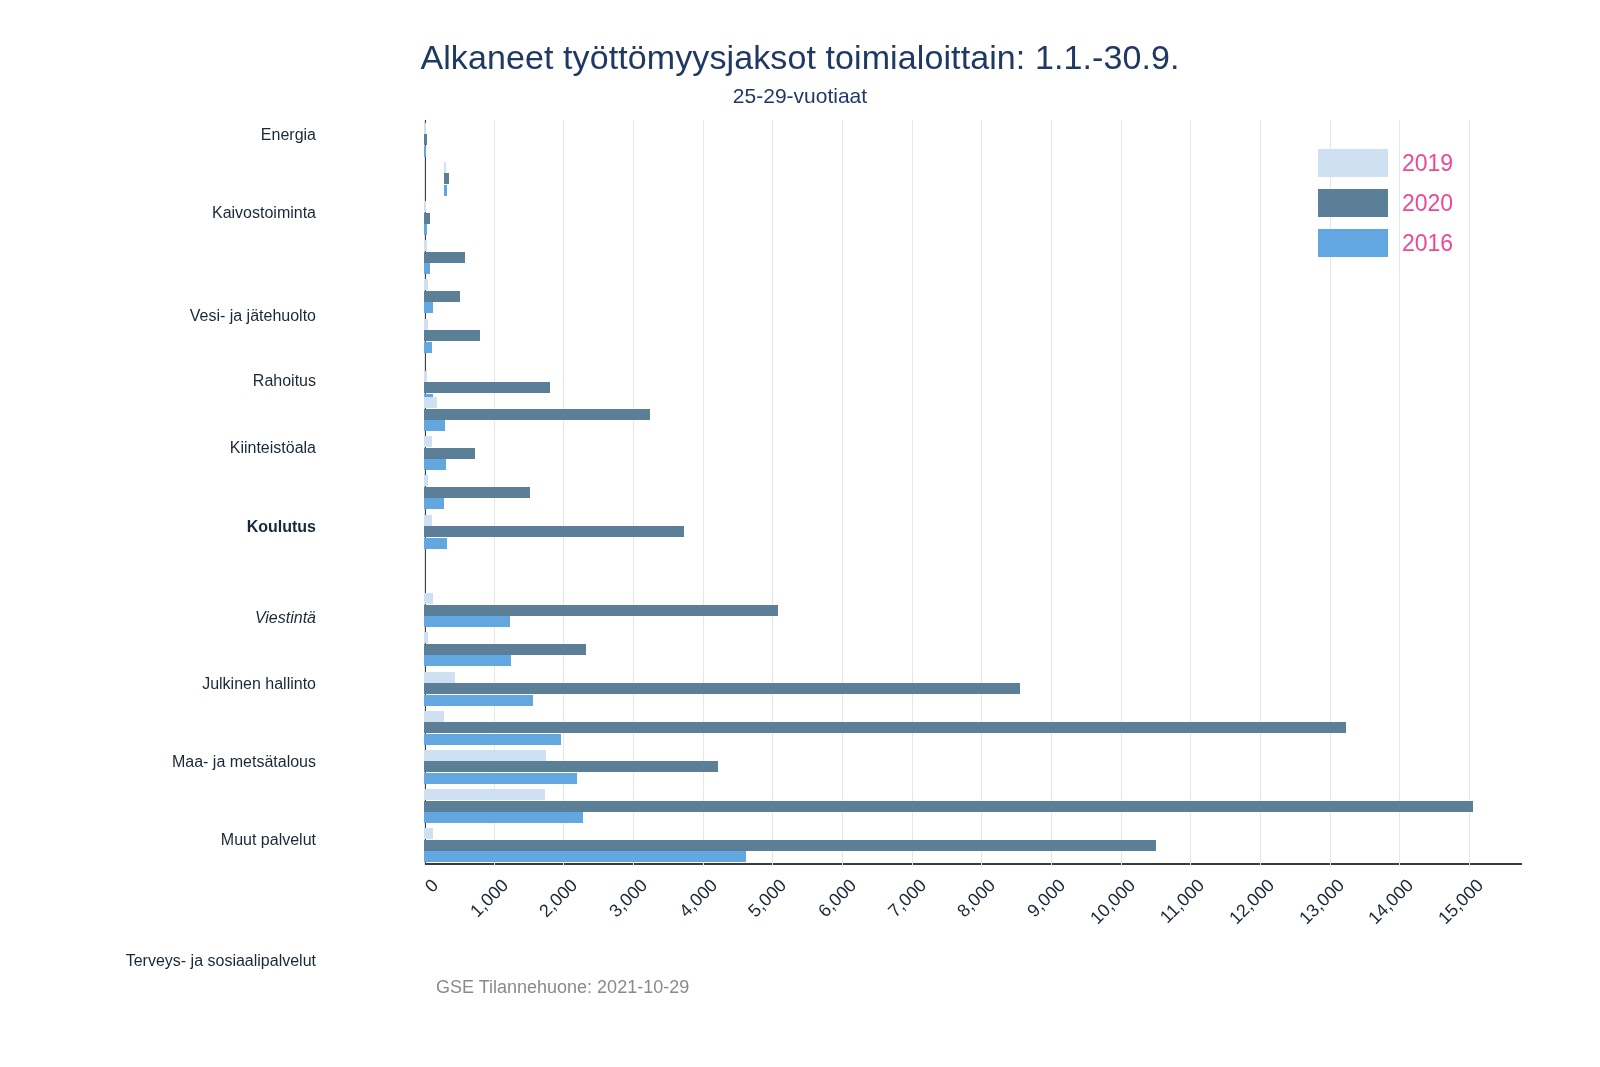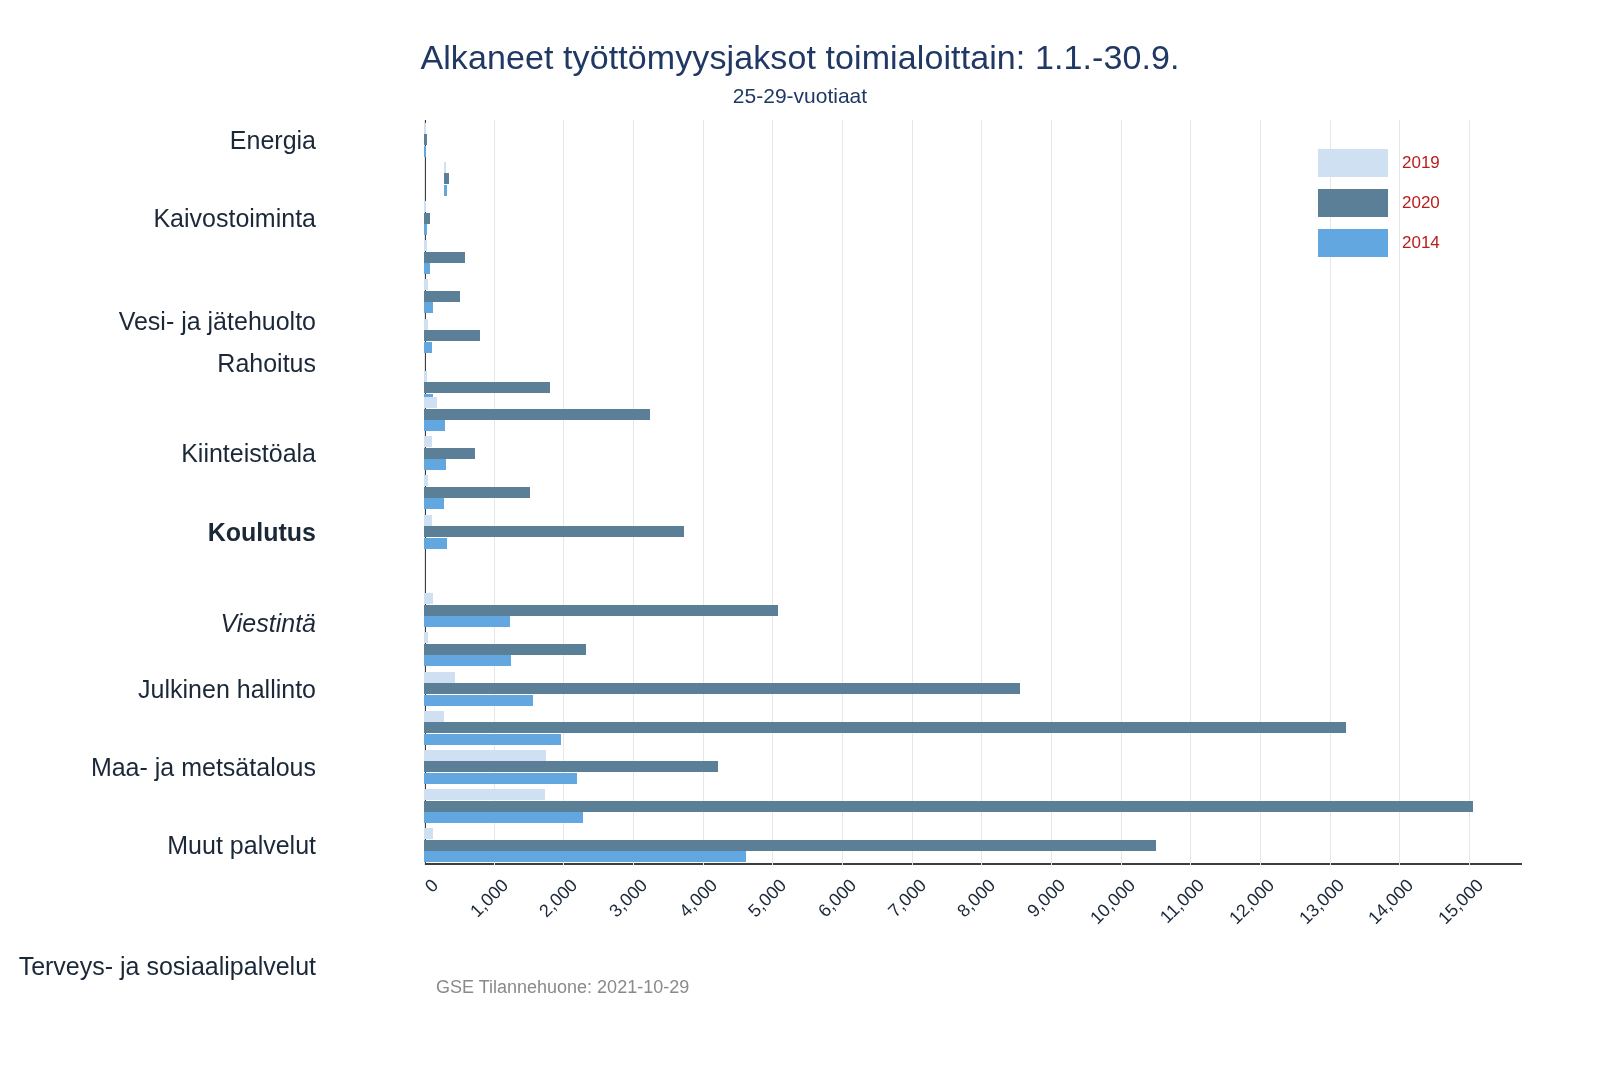--- a/index.html
+++ b/index.html
@@ -78,21 +78,21 @@
     left: 0;
     height: 11px;
   }
   .bar.y2019 { background: #cfe0f3; }
   .bar.y2020 { background: #5b7f96; }
   .bar.y2021 { background: #62a7e0; }
   .cat-label {
     position: absolute;
     right: 1188px;
     text-align: right;
-    font-size: 25px;
+    font-size: 16px;
     color: #1b2838;
     white-space: nowrap;
   }
   .xtick {
     position: absolute;
     top: 755px;
     font-size: 18px;
     color: #1b2838;
     white-space: nowrap;
     transform: rotate(-45deg);
@@ -110,22 +110,22 @@
     align-items: center;
     height: 40px;
     gap: 14px;
   }
   .legend-swatch {
     width: 70px;
     height: 28px;
     display: block;
   }
   .legend-label {
-    font-size: 17px;
-    color: #b91c1c;
+    font-size: 23px;
+    color: #ec4899;
   }
   .source {
     position: absolute;
     left: 436px;
     top: 977px;
     font-size: 18px;
     color: #8a8a8a;
   }
 </style>
 </head>
@@ -186,21 +186,21 @@
       <div class="cat-group" style="top: 78.4211px; height: 39.2105px;">
         <div class="bar y2019" style="width: 2.09032px; top: 2.60526px;"></div>
         <div class="bar y2020" style="width: 6.27097px; top: 14.1053px;"></div>
         <div class="bar y2021" style="width: 3.48387px; top: 25.6053px;"></div>
         <div class="cat-label" style="top: 84.0263px; margin-top: 25px;">Vesi- ja jätehuolto</div>
       </div>
       <div class="cat-group" style="top: 117.632px; height: 39.2105px;">
         <div class="bar y2019" style="width: 2.7871px; top: 2.60526px;"></div>
         <div class="bar y2020" style="width: 41.1097px; top: 14.1053px;"></div>
         <div class="bar y2021" style="width: 5.57419px; top: 25.6053px;"></div>
-        <div class="cat-label" style="top: 111px;">Rahoitus</div>
+        <div class="cat-label" style="top: 134px;">Rahoitus</div>
       </div>
       <div class="cat-group" style="top: 156.842px; height: 39.2105px;">
         <div class="bar y2019" style="width: 4.18065px; top: 2.60526px;"></div>
         <div class="bar y2020" style="width: 36.2323px; top: 14.1053px;"></div>
         <div class="bar y2021" style="width: 9.05806px; top: 25.6053px;"></div>
         <div class="cat-label" style="top: 162.447px;">Kiinteistöala</div>
       </div>
       <div class="cat-group" style="top: 196.053px; height: 39.2105px; font-weight: bold;">
         <div class="bar y2019" style="width: 3.83226px; top: 2.60526px;"></div>
         <div class="bar y2020" style="width: 55.7419px; top: 14.1053px;"></div>
@@ -279,18 +279,18 @@
       <div class="legend-row">
         <span class="legend-swatch" style="background: rgb(207, 224, 243);"></span>
         <span class="legend-label">2019</span>
       </div>
       <div class="legend-row">
         <span class="legend-swatch" style="background: rgb(91, 127, 150);"></span>
         <span class="legend-label">2020</span>
       </div>
       <div class="legend-row">
         <span class="legend-swatch" style="background: rgb(98, 167, 224);"></span>
-        <span class="legend-label">2014</span>
+        <span class="legend-label">2016</span>
       </div>
     </div>
 
   <div class="source">GSE Tilannehuone: 2021-10-29</div>
 </div>
 
 </body></html>

